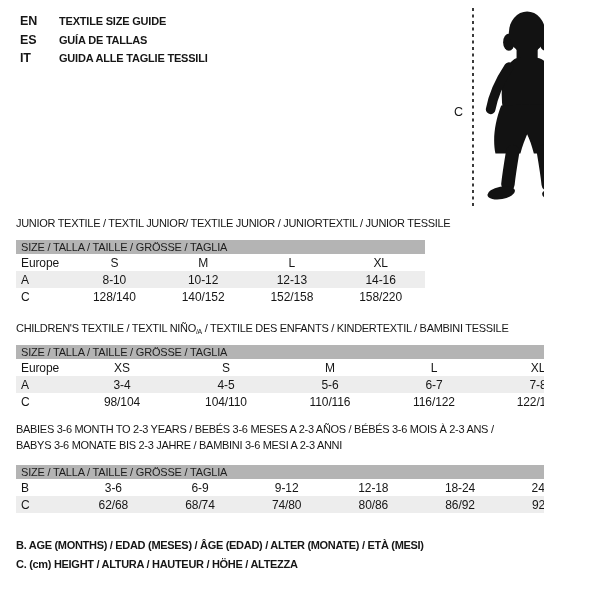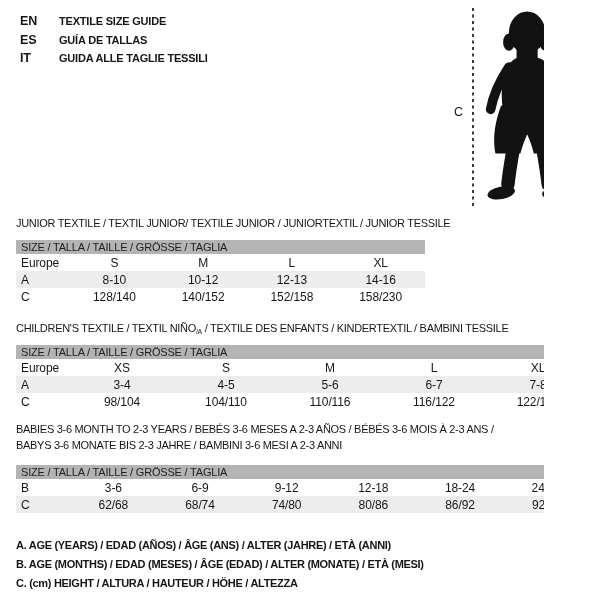--- a/index.html
+++ b/index.html
@@ -119,21 +119,21 @@
       <span class="cell">8-10</span>
       <span class="cell">10-12</span>
       <span class="cell">12-13</span>
       <span class="cell">14-16</span>
     </div>
     <div class="trow">
       <span class="rlabel">C</span>
       <span class="cell">128/140</span>
       <span class="cell">140/152</span>
       <span class="cell">152/158</span>
-      <span class="cell">158/230</span>
+      <span class="cell">158/220</span>
     </div>
   </div>
 
   <div class="tbl-title" style="top:320px;"><span>CHILDREN'S TEXTILE / TEXTIL NIÑO</span><sub>/A</sub><span> / TEXTILE DES ENFANTS / KINDERTEXTIL / BAMBINI TESSILE</span></div>
   <div class="tbl w2" style="top:345px;">
     <div class="size-bar">SIZE / TALLA / TAILLE / GRÖSSE / TAGLIA</div>
     <div class="trow">
       <span class="rlabel">Europe</span>
       <span class="cell">XS</span>
       <span class="cell">S</span>
@@ -179,18 +179,17 @@
       <span class="cell">62/68</span>
       <span class="cell">68/74</span>
       <span class="cell">74/80</span>
       <span class="cell">80/86</span>
       <span class="cell">86/92</span>
       <span class="cell">92/62</span>
     </div>
   </div>
 
   <div class="footnotes">
-    <div class="footnote">A. AGE (YEARS) / EDAD (AÑOS) / ÂGE (ANS) / ALTER (JAHRE) / ETÀ (ANNI)</div>
     <div class="footnote">B. AGE (MONTHS) / EDAD (MESES) / ÂGE (EDAD) / ALTER (MONATE) / ETÀ (MESI)</div>
     <div class="footnote">C. (cm) HEIGHT / ALTURA / HAUTEUR / HÖHE / ALTEZZA</div>
   </div>
 
 </div>
 
 </body></html>

